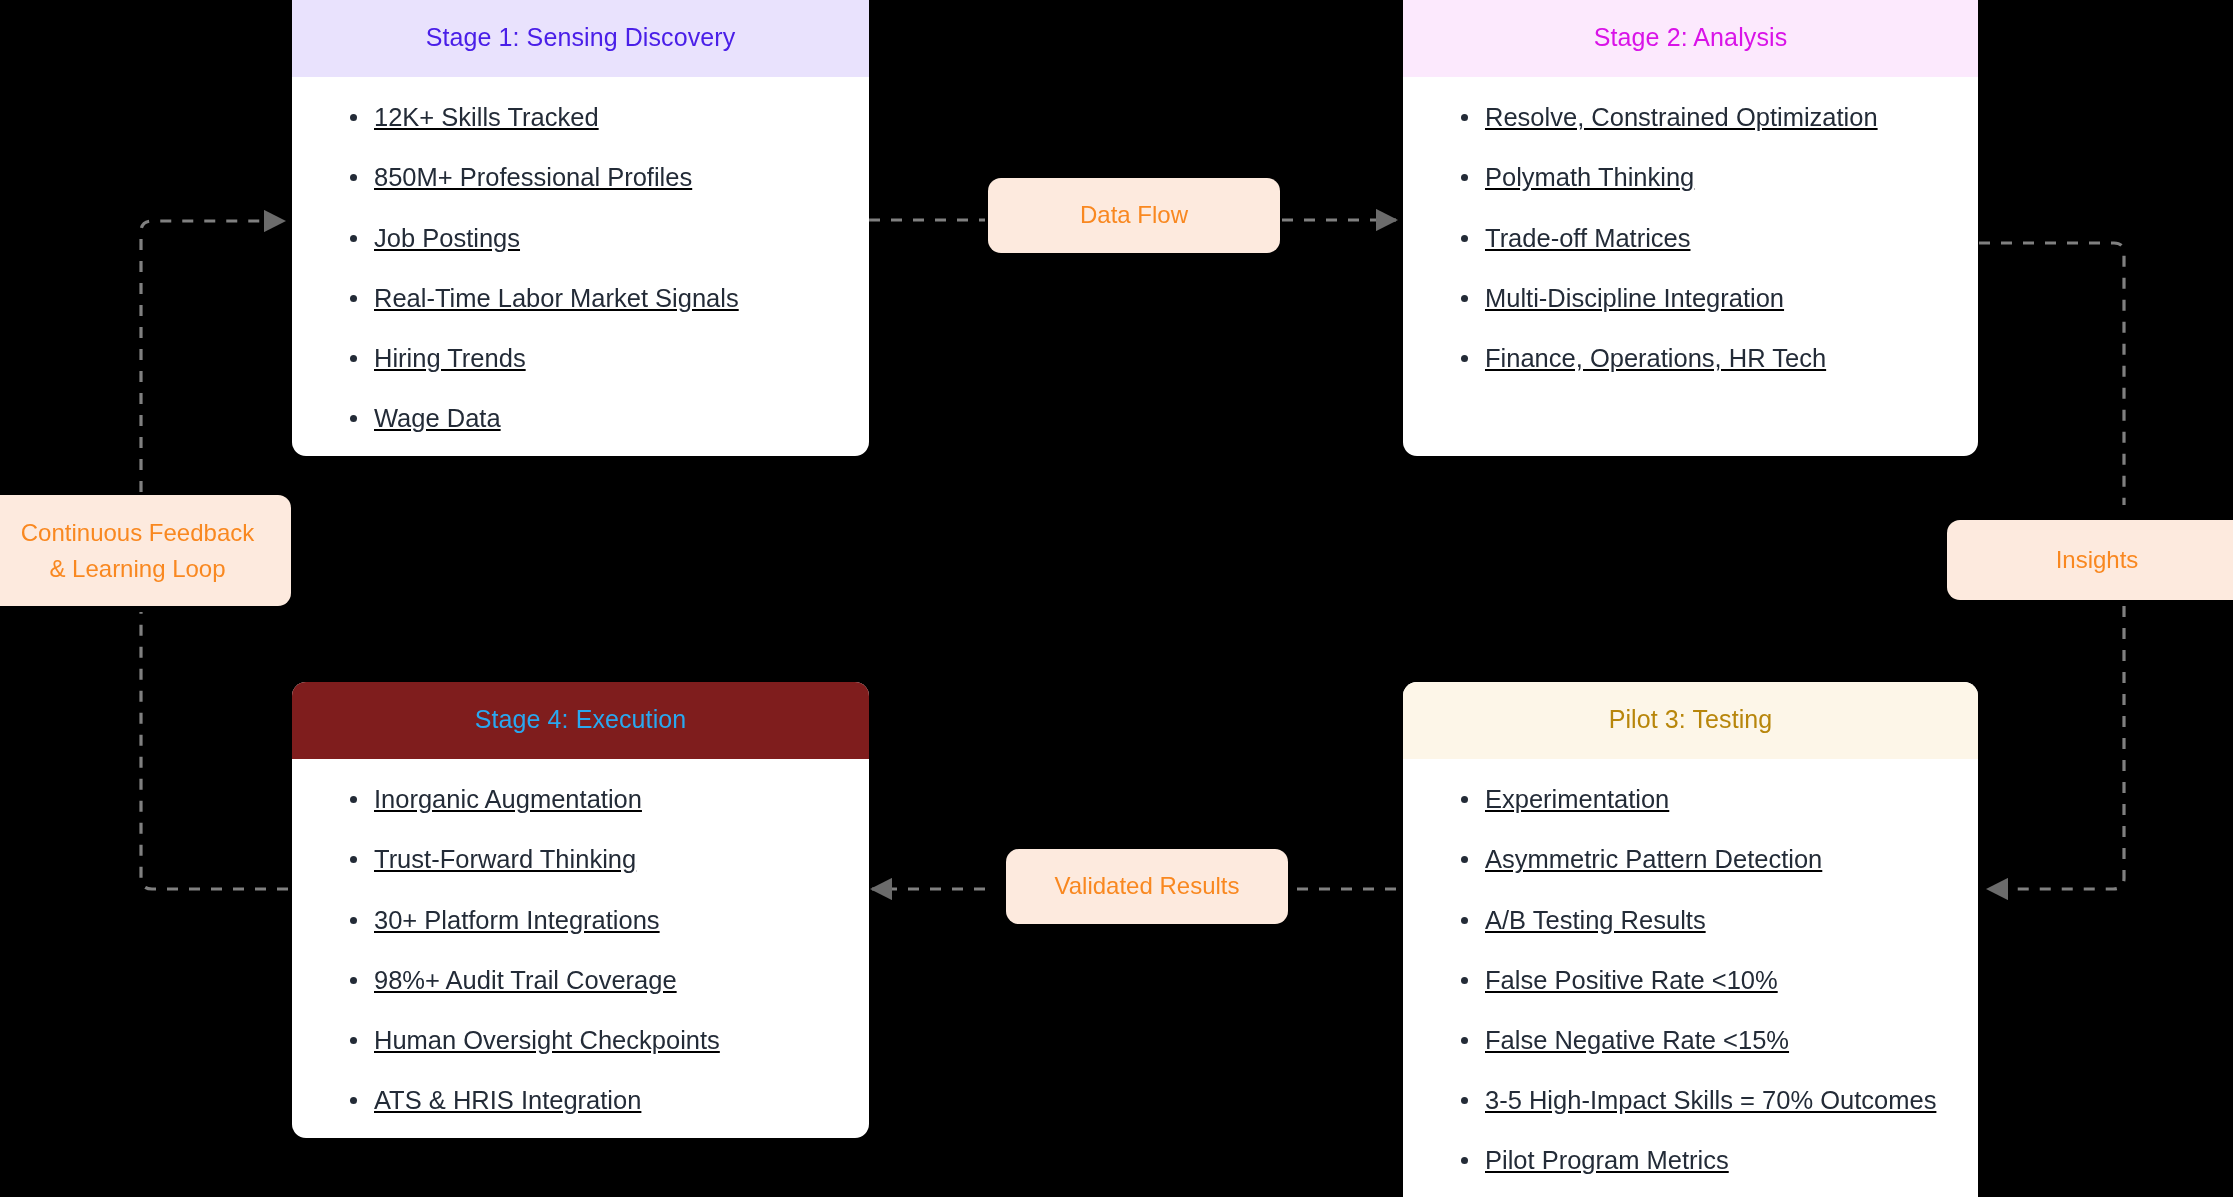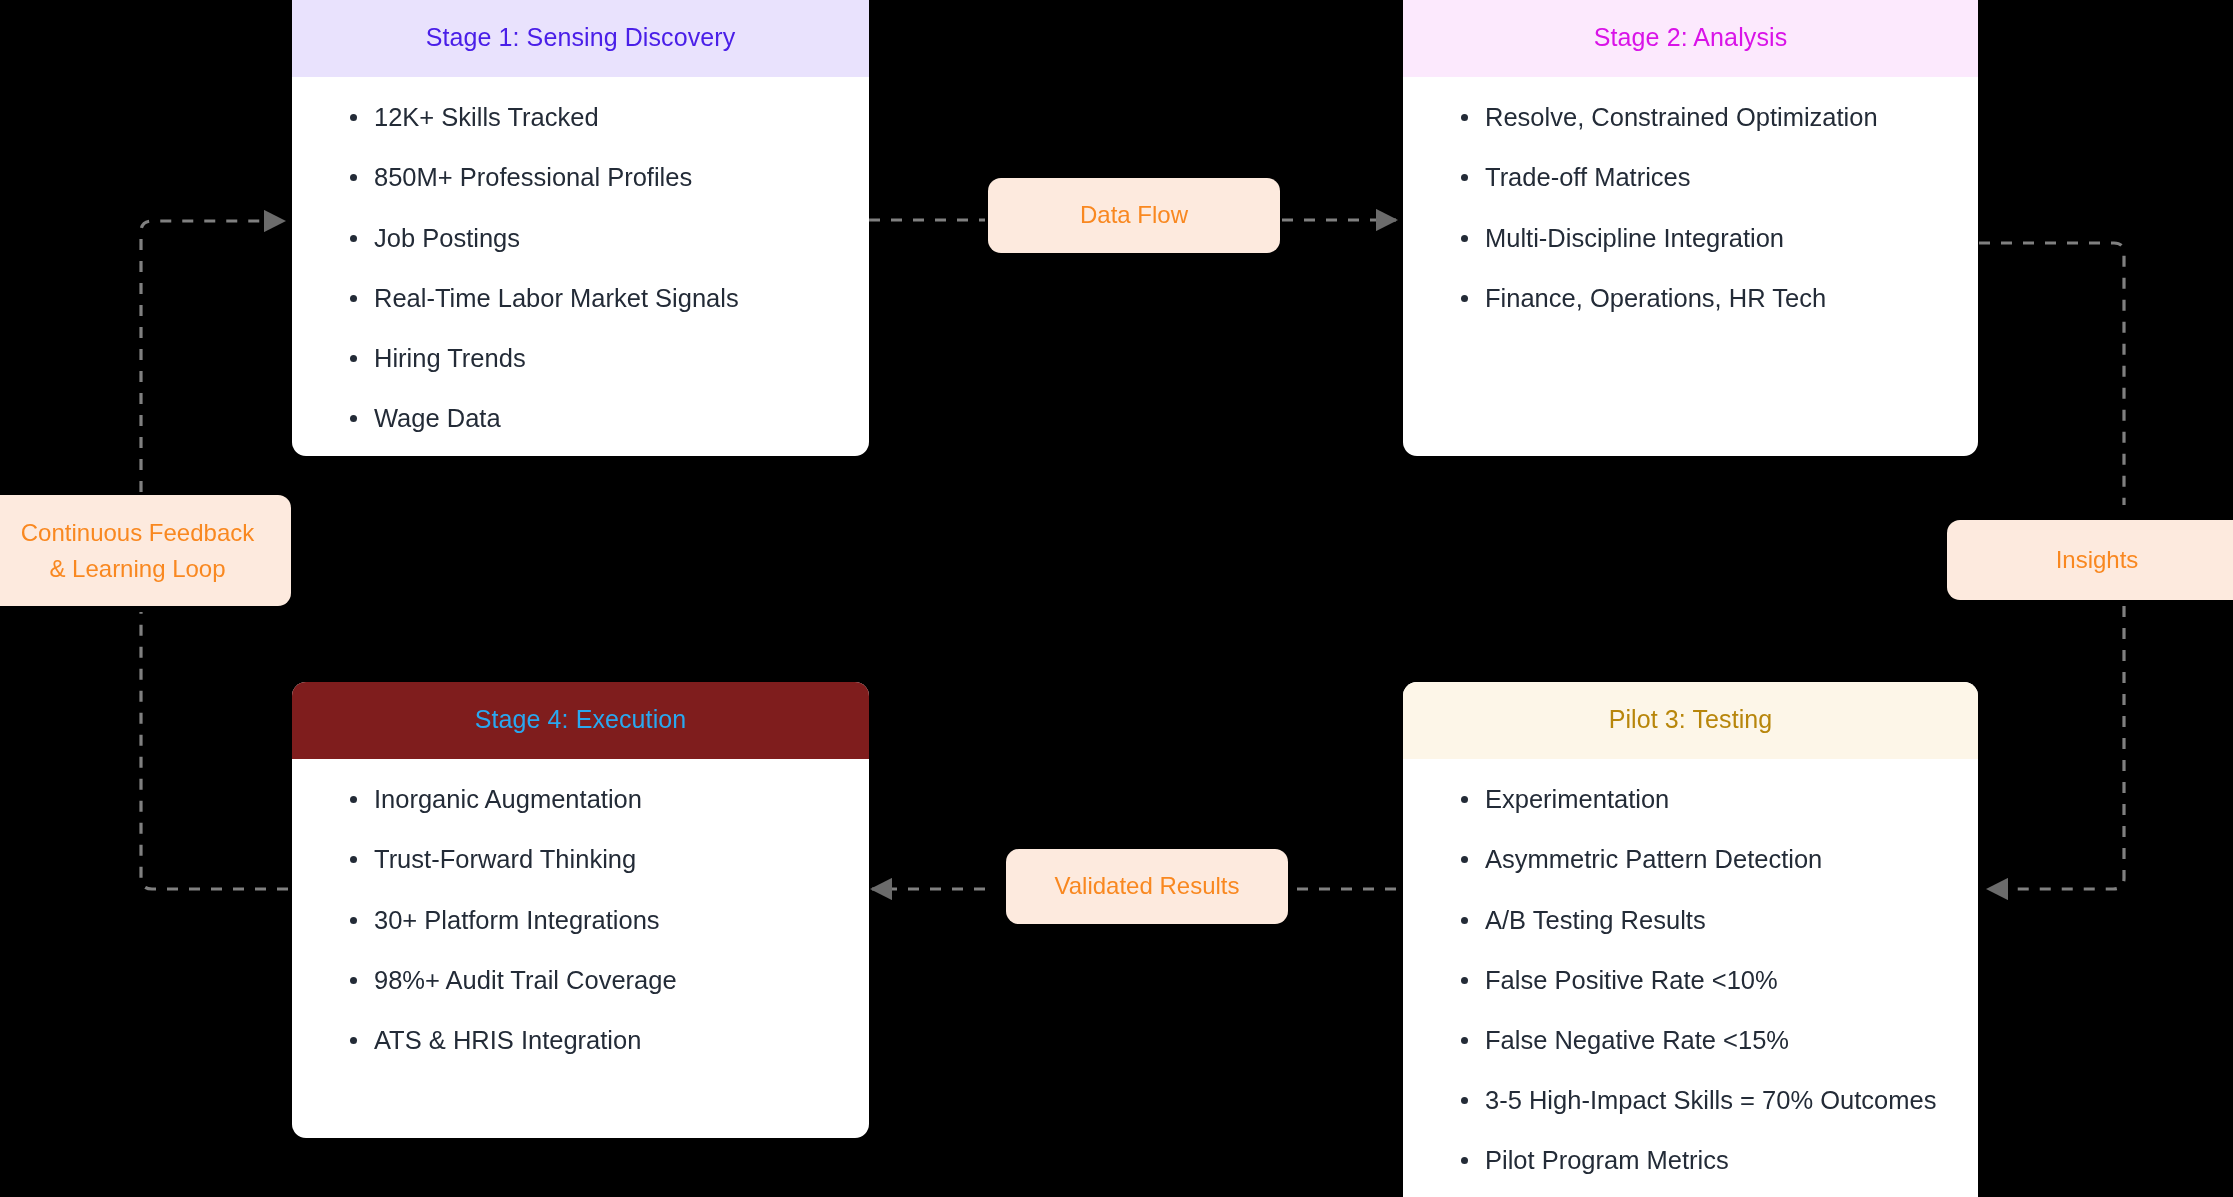--- a/index.html
+++ b/index.html
@@ -49,20 +49,21 @@
     width: 100%;
     text-align: center;
     font-size: 25px;
     line-height: 1.25;
     padding: 22px 10px 24px;
     letter-spacing: 0.1px;
   }
 
   .stage-body {
     padding: 24px 34px 30px 56px;
+    text-decoration: underline;
   }
 
   .stage-list {
     list-style: none;
   }
 
   .stage-list li {
     position: relative;
     font-size: 25.5px;
     line-height: 1.3;
@@ -163,35 +164,37 @@
         <li>Wage Data</li>
       </ul>
     </div>
   </div>
 
   <div class="stage-card" id="card-stage2">
     <div class="stage-header hdr-stage2">Stage 2: Analysis</div>
     <div class="stage-body">
       <ul class="stage-list">
         <li>Resolve, Constrained Optimization</li>
+        <li>Polymath Thinking</li>
         <li>Trade-off Matrices</li>
         <li>Multi-Discipline Integration</li>
         <li>Finance, Operations, HR Tech</li>
       </ul>
     </div>
   </div>
 
   <div class="stage-card" id="card-stage4">
     <div class="stage-header hdr-stage4">Stage 4: Execution</div>
     <div class="stage-body">
       <ul class="stage-list">
         <li>Inorganic Augmentation</li>
         <li>Trust-Forward Thinking</li>
         <li>30+ Platform Integrations</li>
         <li>98%+ Audit Trail Coverage</li>
+        <li>Human Oversight Checkpoints</li>
         <li>ATS &amp; HRIS Integration</li>
       </ul>
     </div>
   </div>
 
   <div class="stage-card" id="card-stage3">
     <div class="stage-header hdr-stage3">Pilot 3: Testing</div>
     <div class="stage-body">
       <ul class="stage-list">
         <li>Experimentation</li>

